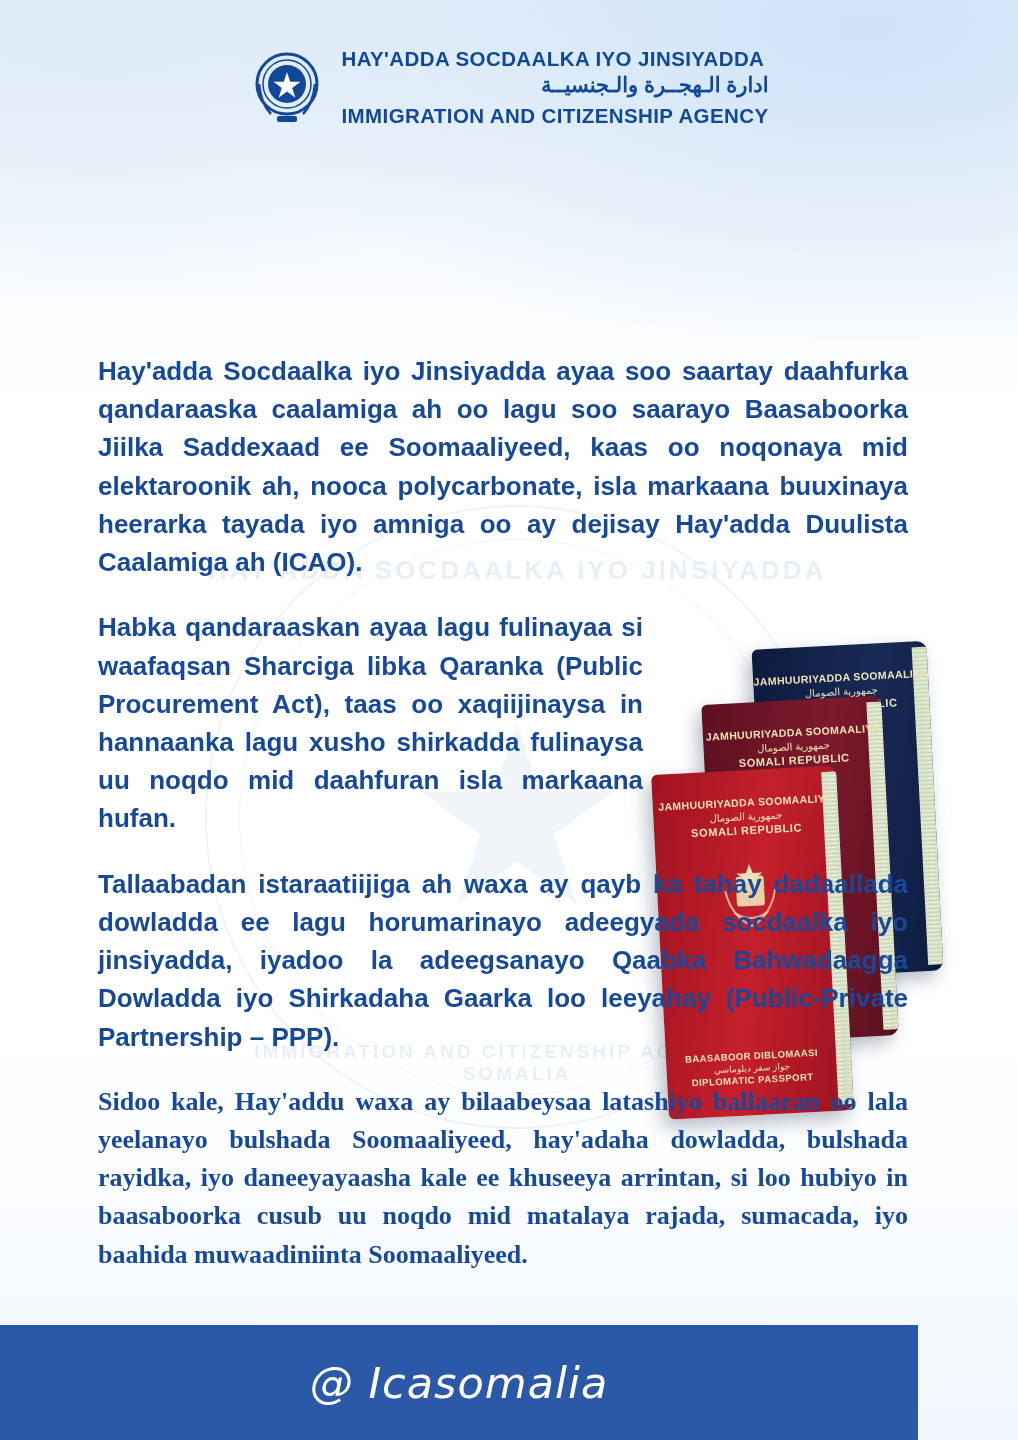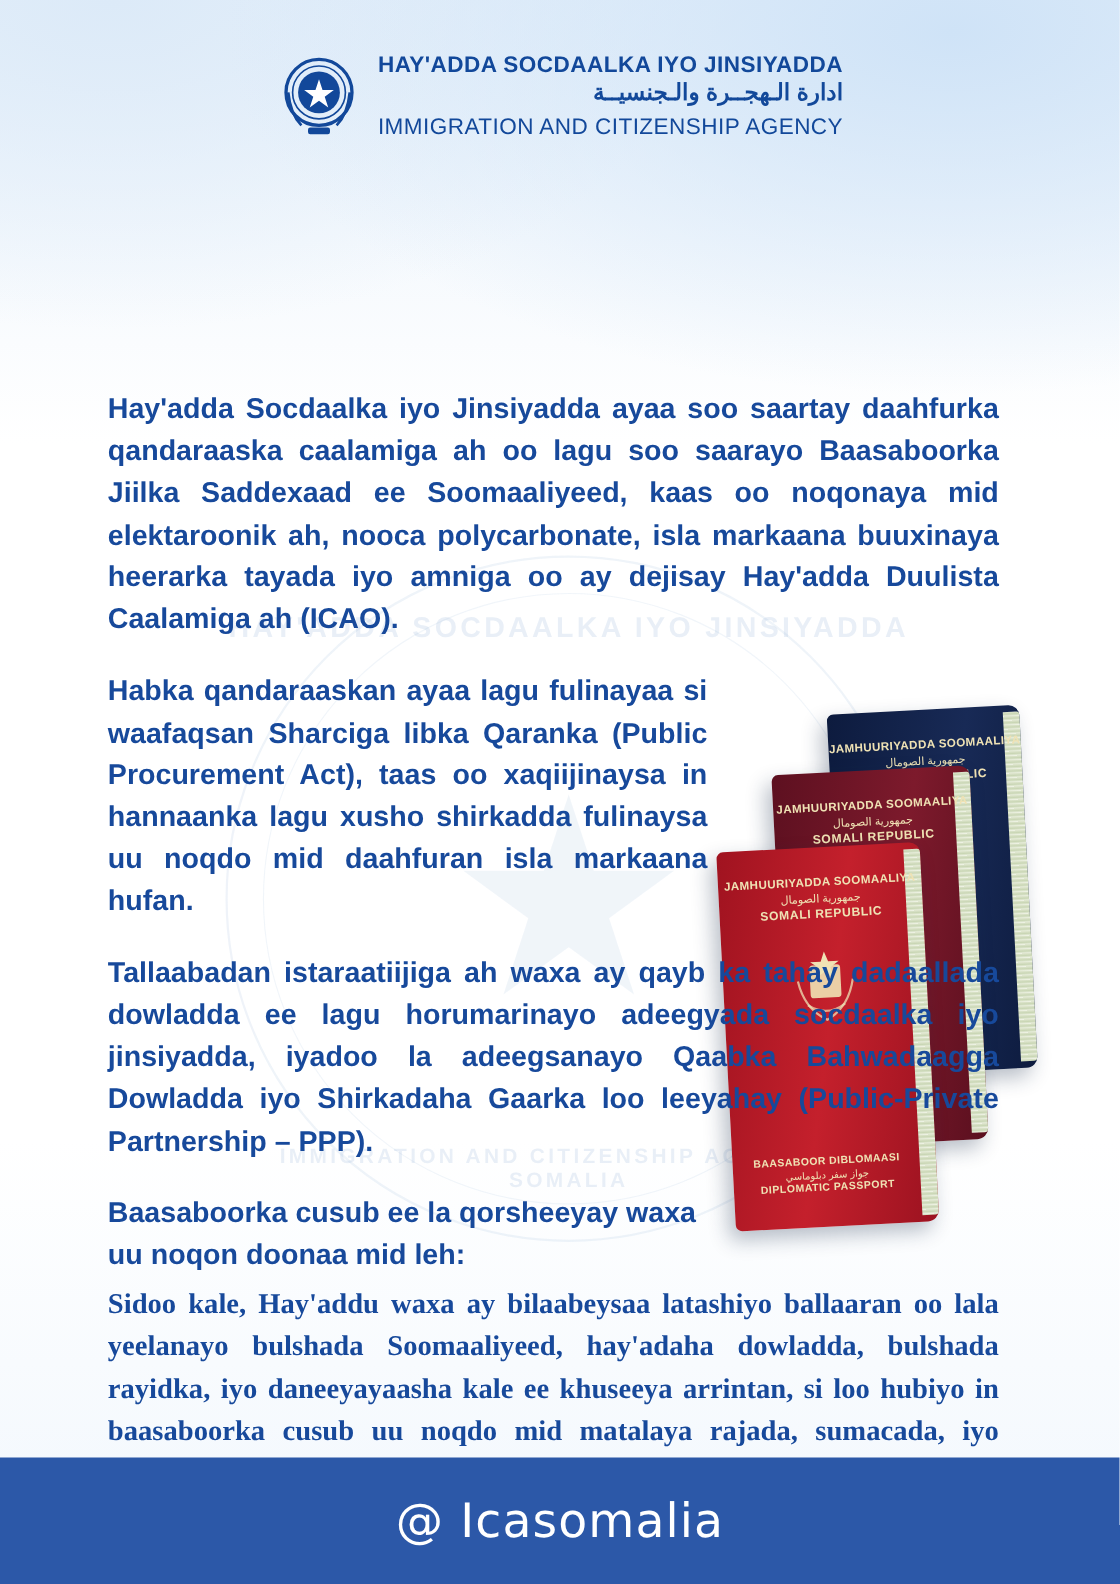--- a/index.html
+++ b/index.html
@@ -95,21 +95,21 @@
   .header-line2 {
     font-size: 21px;
     font-weight: bold;
     color: #12489a;
     letter-spacing: 1px;
     direction: rtl;
     margin: 3px 0 6px 0;
   }
   .header-line3 {
     font-size: 20.5px;
-    font-weight: normal;
+    font-weight: bold;
     color: #12489a;
     letter-spacing: 0.4px;
   }
 
   
   .title {
     position: absolute;
     top: 175px;
     left: 98px;
     width: 830px;
@@ -229,26 +229,27 @@
   }
   .pp-b1 { font-size: 9.5px; font-weight: bold; letter-spacing: 0.4px; }
   .pp-b2 { font-size: 9px; direction: rtl; margin-top: 2px; }
   .pp-b3 { font-size: 9.5px; font-weight: bold; letter-spacing: 0.5px; margin-top: 1px; }
 
   
   .footer {
     position: absolute;
     left: 0;
     bottom: 0;
-    width: 1018px;
+    width: 918px;
     height: 115px;
     background: #2c58a8;
     display: flex;
     align-items: center;
     justify-content: center;
+    font-style: italic;
   }
   .footer-handle {
     color: #ffffff;
     font-size: 43px;
     letter-spacing: 1px;
     font-family: "DejaVu Sans", sans-serif;
   }
 </style>
 </head>
 <body>
@@ -333,21 +334,20 @@
           <div class="pp-b3">DIPLOMATIC PASSPORT</div>
         </div>
       </div>
     </div>
   </div>
 
   <div class="body-wrap">
     <p class="para">Hay'adda Socdaalka iyo Jinsiyadda ayaa soo saartay daahfurka qandaraaska caalamiga ah oo lagu soo saarayo Baasaboorka Jiilka Saddexaad ee Soomaaliyeed, kaas oo noqonaya mid elektaroonik ah, nooca polycarbonate, isla markaana buuxinaya heerarka tayada iyo amniga oo ay dejisay Hay'adda Duulista Caalamiga ah (ICAO).</p>
     <p class="para narrow">Habka qandaraaskan ayaa lagu fulinayaa si waafaqsan Sharciga libka Qaranka (Public Procurement Act), taas oo xaqiijinaysa in hannaanka lagu xusho shirkadda fulinaysa uu noqdo mid daahfuran isla markaana hufan.</p>
     <p class="para">Tallaabadan istaraatiijiga ah waxa ay qayb ka tahay dadaallada dowladda ee lagu horumarinayo adeegyada socdaalka iyo jinsiyadda, iyadoo la adeegsanayo Qaabka Bahwadaagga Dowladda iyo Shirkadaha Gaarka loo leeyahay (Public-Private Partnership – PPP).</p>
-    <p class="para narrow-b">Baasaboorka cusub ee la qorsheeyay waxa uu noqon doonaa mid leh:</p>
     <p class="para last">Sidoo kale, Hay'addu waxa ay bilaabeysaa latashiyo ballaaran oo lala yeelanayo bulshada Soomaaliyeed, hay'adaha dowladda, bulshada rayidka, iyo daneeyayaasha kale ee khuseeya arrintan, si loo hubiyo in baasaboorka cusub uu noqdo mid matalaya rajada, sumacada, iyo baahida muwaadiniinta Soomaaliyeed.</p>
   </div>
 
   <div class="footer">
     <div class="footer-handle">@ Icasomalia</div>
   </div>
 
 </div>
 
 </body></html>

